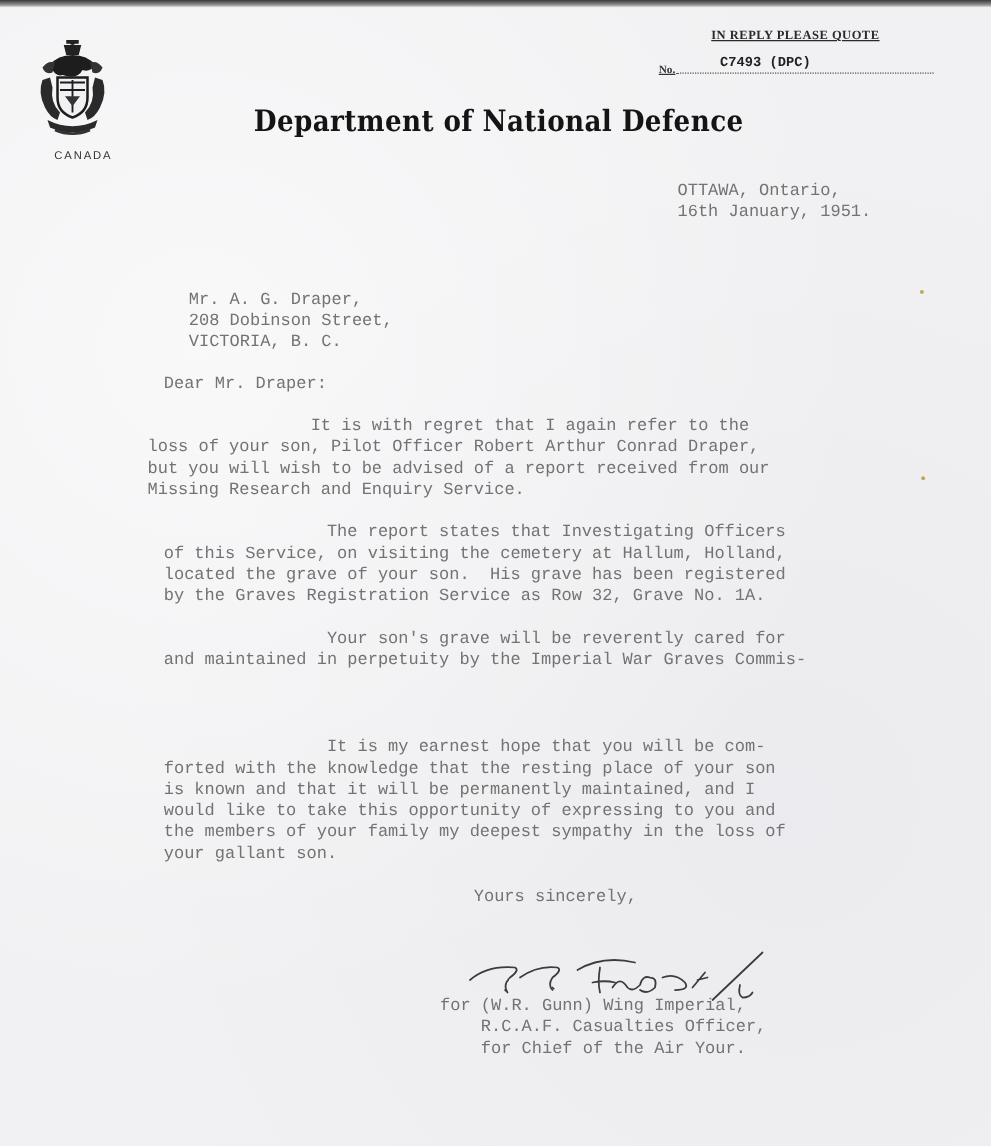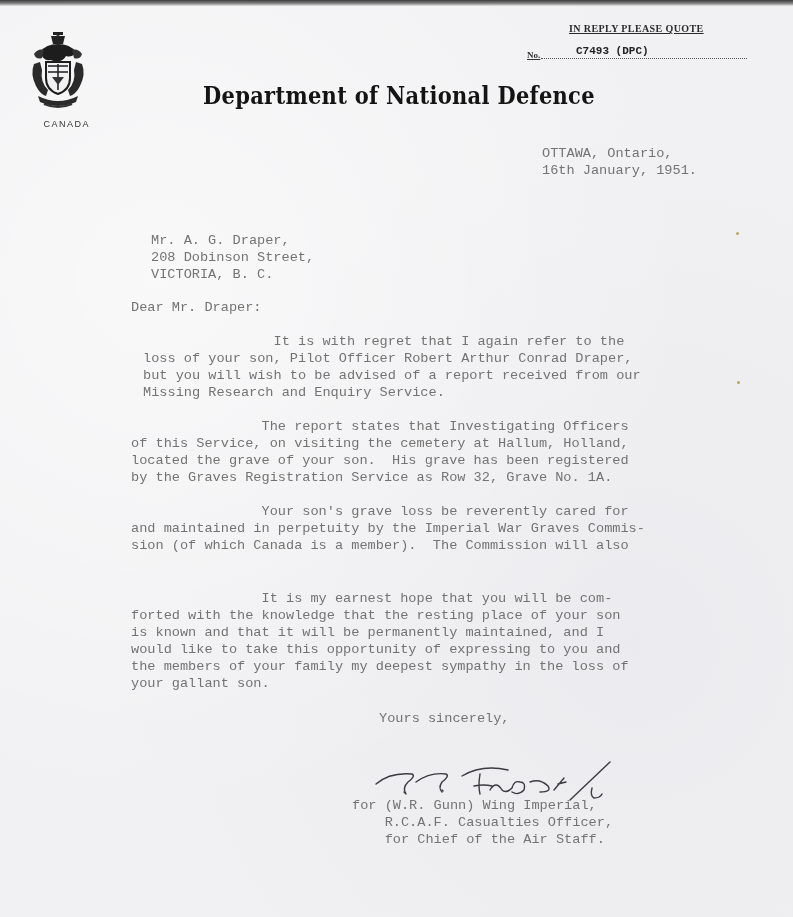--- a/index.html
+++ b/index.html
@@ -44,21 +44,21 @@
     position: absolute; left: 14px; right: 0; top: 13px; border-bottom: 1px dotted #555;
   }
   .ref-line .val {
     position: absolute; left: 49px; top: 0px; font-family: "Liberation Mono", monospace;
     font-size: 11px; font-weight: bold; color: #222; background: transparent;
   }
   .tw { font-size: 13.6px; line-height: 17px; font-weight: normal; white-space: pre; letter-spacing: 0px; color: #737373; }
   .place { left: 542px; top: 145px; }
   .addr { left: 131px; top: 232px; margin-left: 20px; }
   .salutation { left: 131px; top: 299px; }
-  .p1 { left: 143px; top: 333px; }
+  .p1 { left: 118px; top: 333px; }
   .p2 { left: 131px; top: 418px; }
   .p3 { left: 131px; top: 503px; }
   .p4 { left: 131px; top: 590px; }
   .closing { left: 379px; top: 710px; }
   .sig-block { left: 352px; top: 797px; }
   .signature { left: 370px; top: 760px; width: 250px; height: 44px; }
   .spot { width: 3px; height: 3px; border-radius: 50%; background: #b7a65a; }
 </style>
 </head>
 <body>
@@ -98,37 +98,37 @@
 <div class="abs tw place"><div>OTTAWA, Ontario,</div><div>16th January, 1951.</div></div>
 
 <div class="abs tw addr"><div>Mr. A. G. Draper,</div><div>208 Dobinson Street,</div><div>VICTORIA, B. C.</div></div>
 
 <div class="abs tw salutation">Dear Mr. Draper:</div>
 
 <div class="abs tw p1"><div>                It is with regret that I again refer to the</div><div>loss of your son, Pilot Officer Robert Arthur Conrad Draper,</div><div>but you will wish to be advised of a report received from our</div><div>Missing Research and Enquiry Service.</div></div>
 
 <div class="abs tw p2"><div>                The report states that Investigating Officers</div><div>of this Service, on visiting the cemetery at Hallum, Holland,</div><div>located the grave of your son.  His grave has been registered</div><div>by the Graves Registration Service as Row 32, Grave No. 1A.</div></div>
 
-<div class="abs tw p3"><div>                Your son's grave loss be reverently cared for</div><div>and maintained in perpetuity by the Imperial War Graves Commis-</div><div>sion (of which Canada is a member).  The Commission will also</div></div>
+<div class="abs tw p3"><div>                Your son's grave will be reverently cared for</div><div>and maintained in perpetuity by the Imperial War Graves Commis-</div></div>
 
 <div class="abs tw p4"><div>                It is my earnest hope that you will be com-</div><div>forted with the knowledge that the resting place of your son</div><div>is known and that it will be permanently maintained, and I</div><div>would like to take this opportunity of expressing to you and</div><div>the members of your family my deepest sympathy in the loss of</div><div>your gallant son.</div></div>
 
 <div class="abs tw closing">Yours sincerely,</div>
 
 <svg class="abs signature" viewBox="0 0 250 44">
   <g fill="none" stroke="#3b3b40" stroke-width="1.4" stroke-linecap="round">
     <path d="M6 24 q14-12 36-10 q4 2-4 8 q-6 6-2 12"></path>
     <path d="M34 32 l1 1"></path>
     <path d="M46 22 q14-10 30-8 q4 2-4 8 q-4 6 0 10"></path>
     <path d="M72 30 l1 1"></path>
     <path d="M92 16 q20-12 46-6 M110 14 q-2 12 0 20 M104 26 q10-2 18 0"></path>
     <path d="M120 30 q6-10 12 0 q4 4 10-2 q2-8 8-6 q6 0 4 8 q-6 6-12 2"></path>
     <path d="M160 22 q10-4 18 4 q4 6-8 6"></path>
     <path d="M184 30 l10-12 M188 24 l8-2"></path>
     <path d="M200 40 l40-38"></path>
     <path d="M222 28 q-2 8 2 10 q6 0 8-4"></path>
   </g>
 </svg>
 
-<div class="abs tw sig-block"><div>for (W.R. Gunn) Wing Imperial,</div><div>    R.C.A.F. Casualties Officer,</div><div>    for Chief of the Air Staff.</div></div>
+<div class="abs tw sig-block"><div>for (W.R. Gunn) Wing Imperial,</div><div>    R.C.A.F. Casualties Officer,</div><div>    for Chief of the Air Your.</div></div>
 
 <div class="abs spot" style="left:736px;top:232px;"></div>
 <div class="abs spot" style="left:737px;top:381px;"></div>
 
 </body></html>

